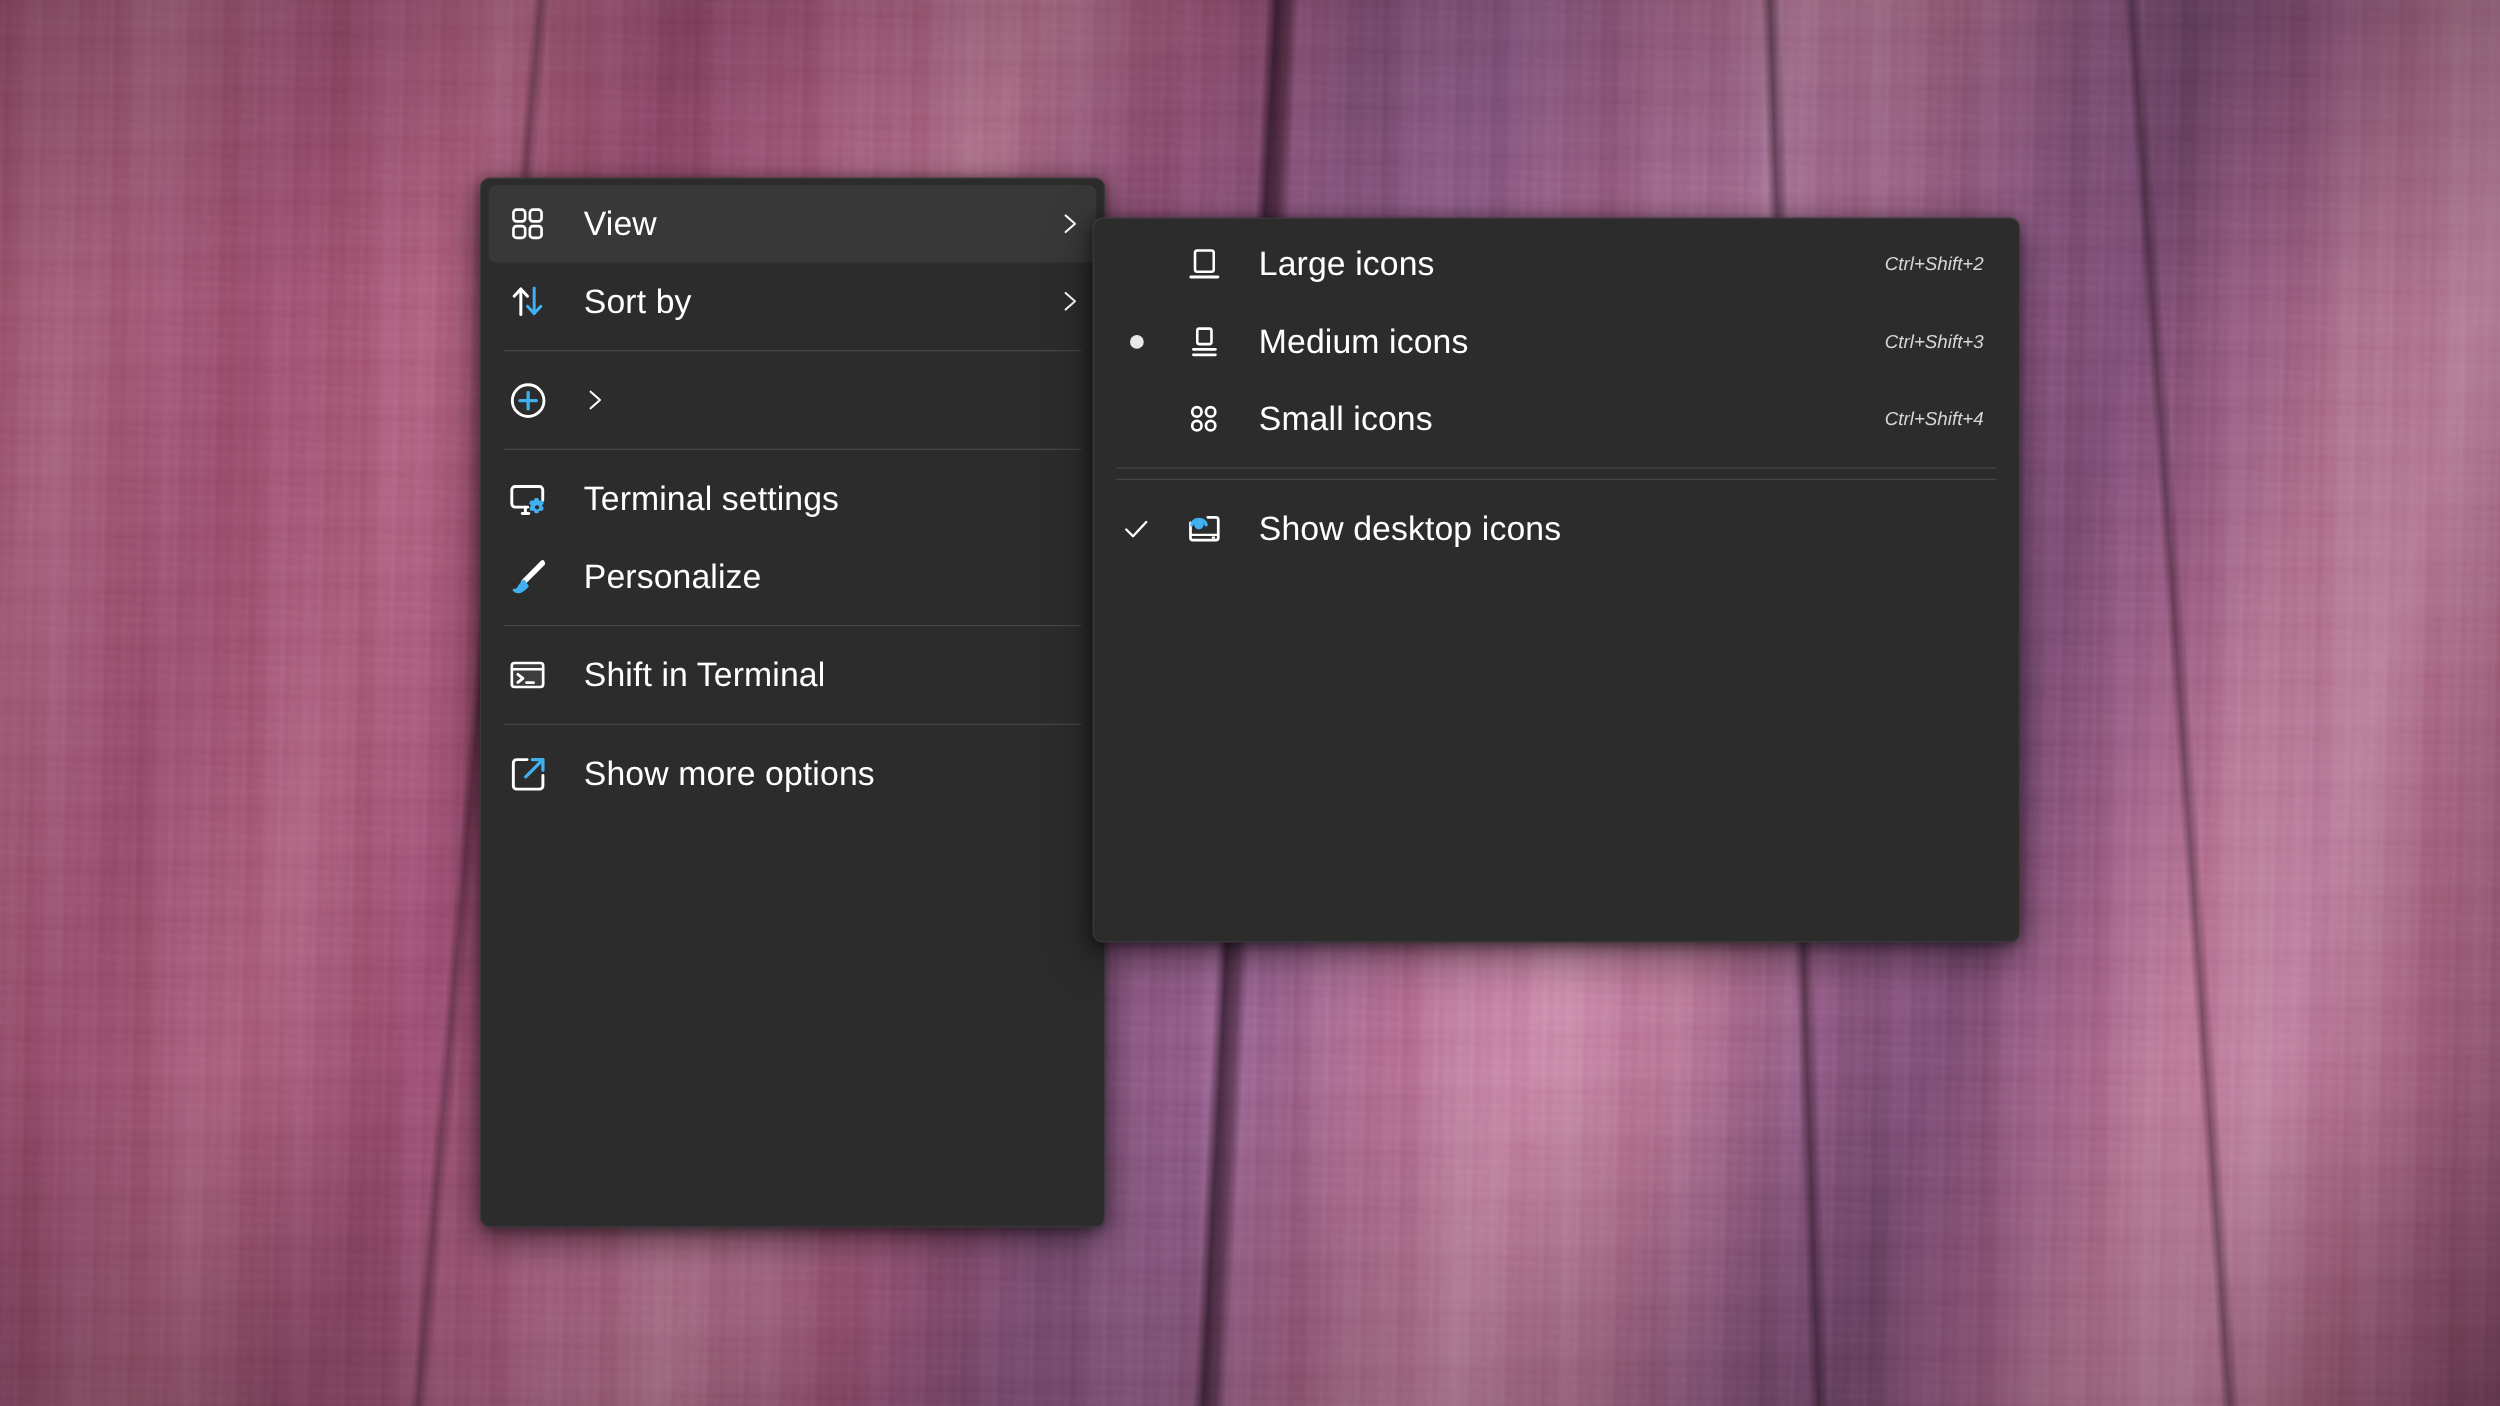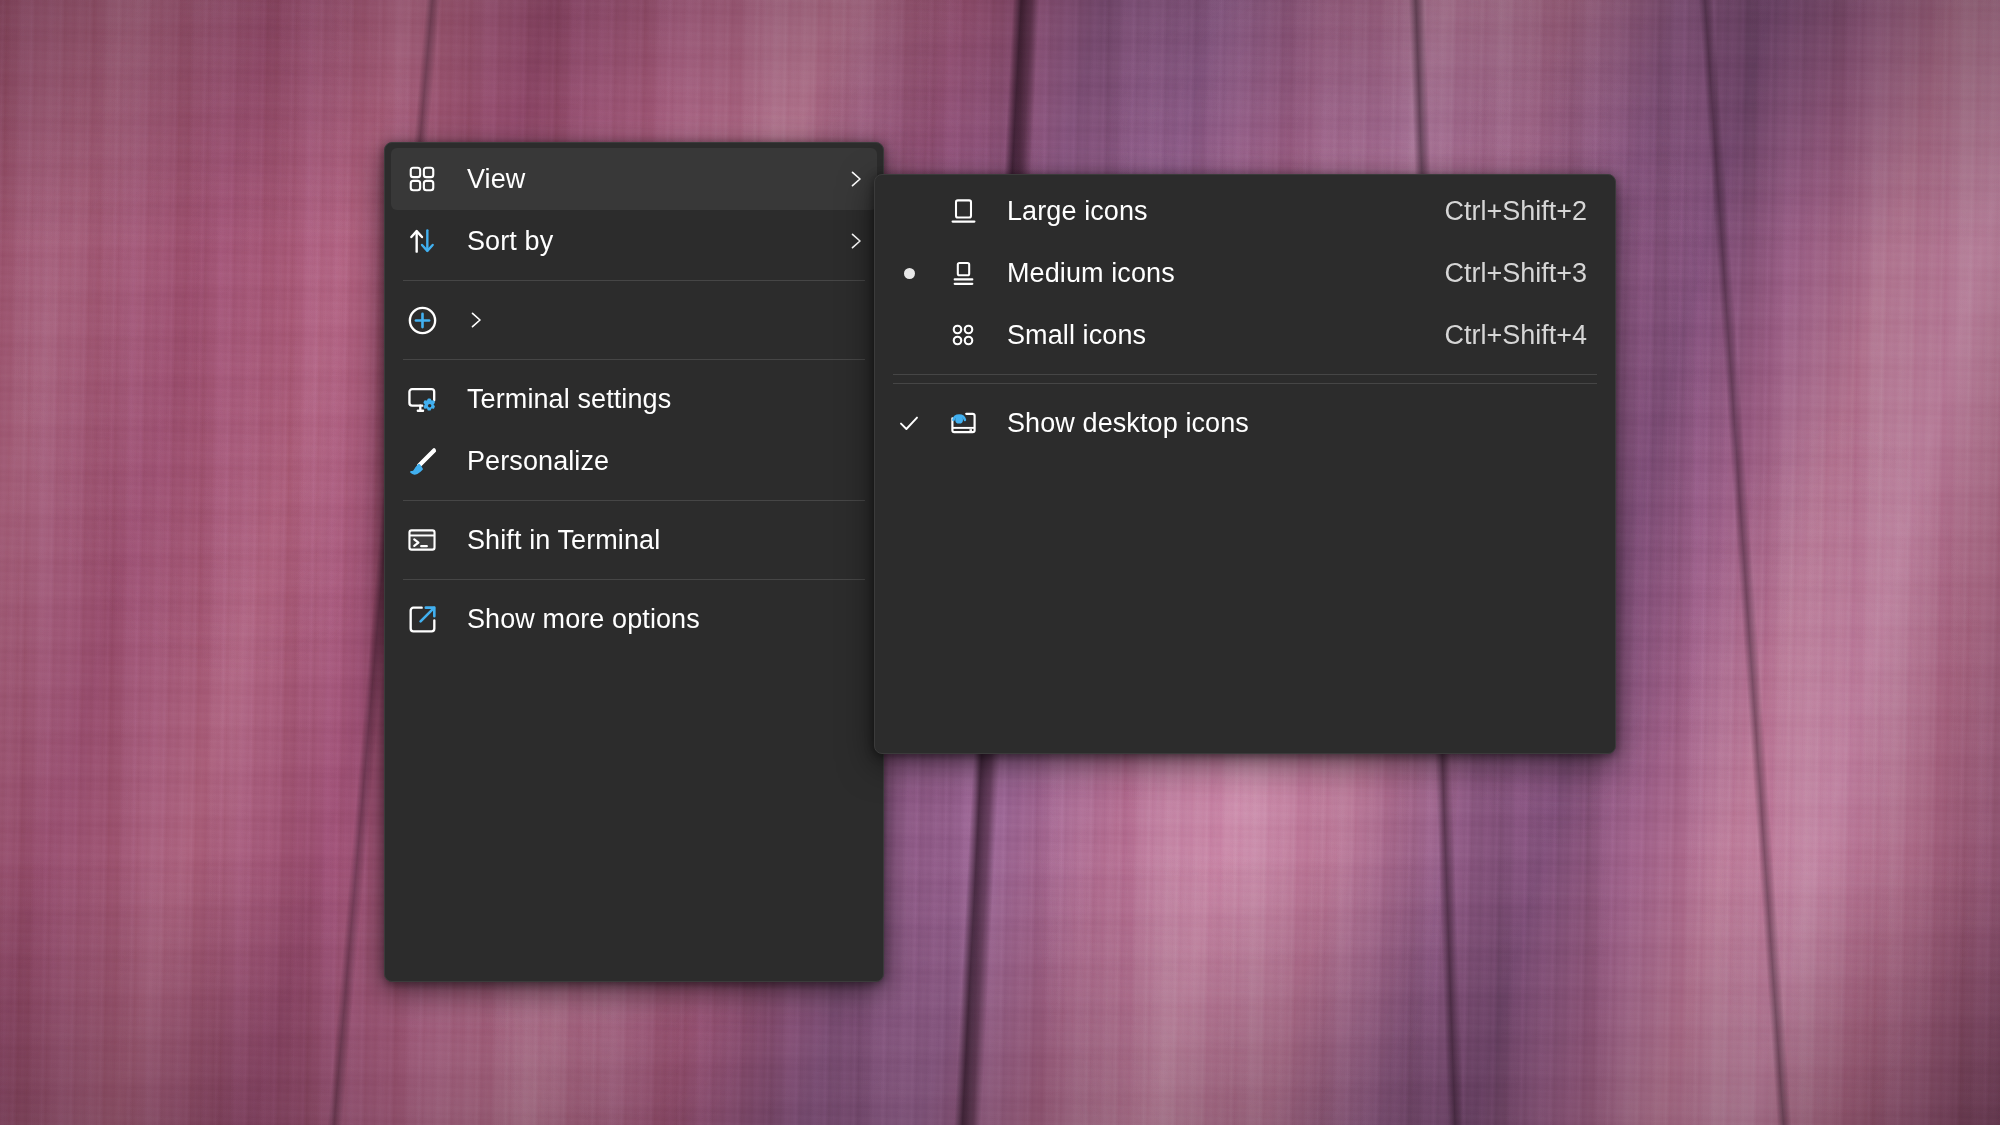--- a/index.html
+++ b/index.html
@@ -149,24 +149,25 @@
   .mi-label {
     flex: 1 1 auto;
     font-size: 27px;
     letter-spacing: .1px;
     color: #ffffff;
     white-space: nowrap;
     padding-left: 18px;
   }
   .mi-accel {
     flex: 0 0 auto;
-    font-size: 27px;
+    font-size: 15px;
     color: #d6d6d6;
     padding-right: 22px;
     white-space: nowrap;
+    font-style: italic;
   }
   .mi-chevron {
     flex: 0 0 auto;
     width: 44px;
     display: flex;
     align-items: center;
     justify-content: center;
     color: #ffffff;
   }
 

